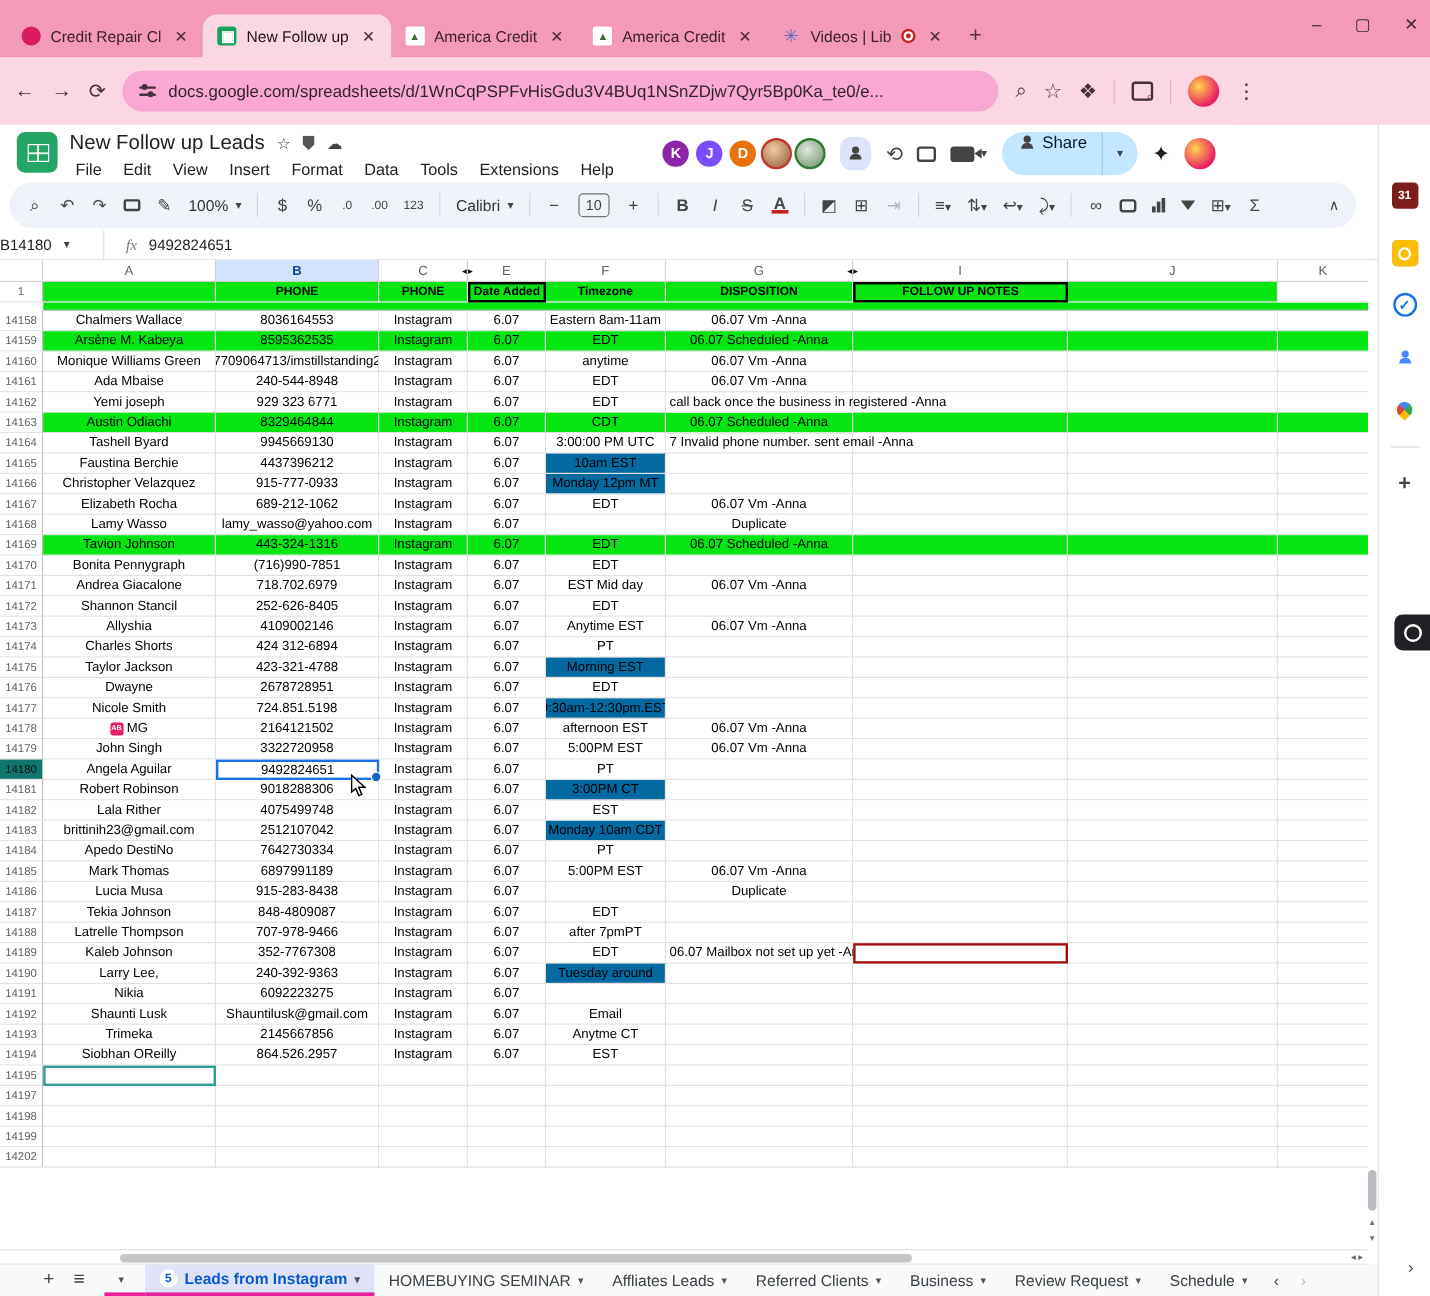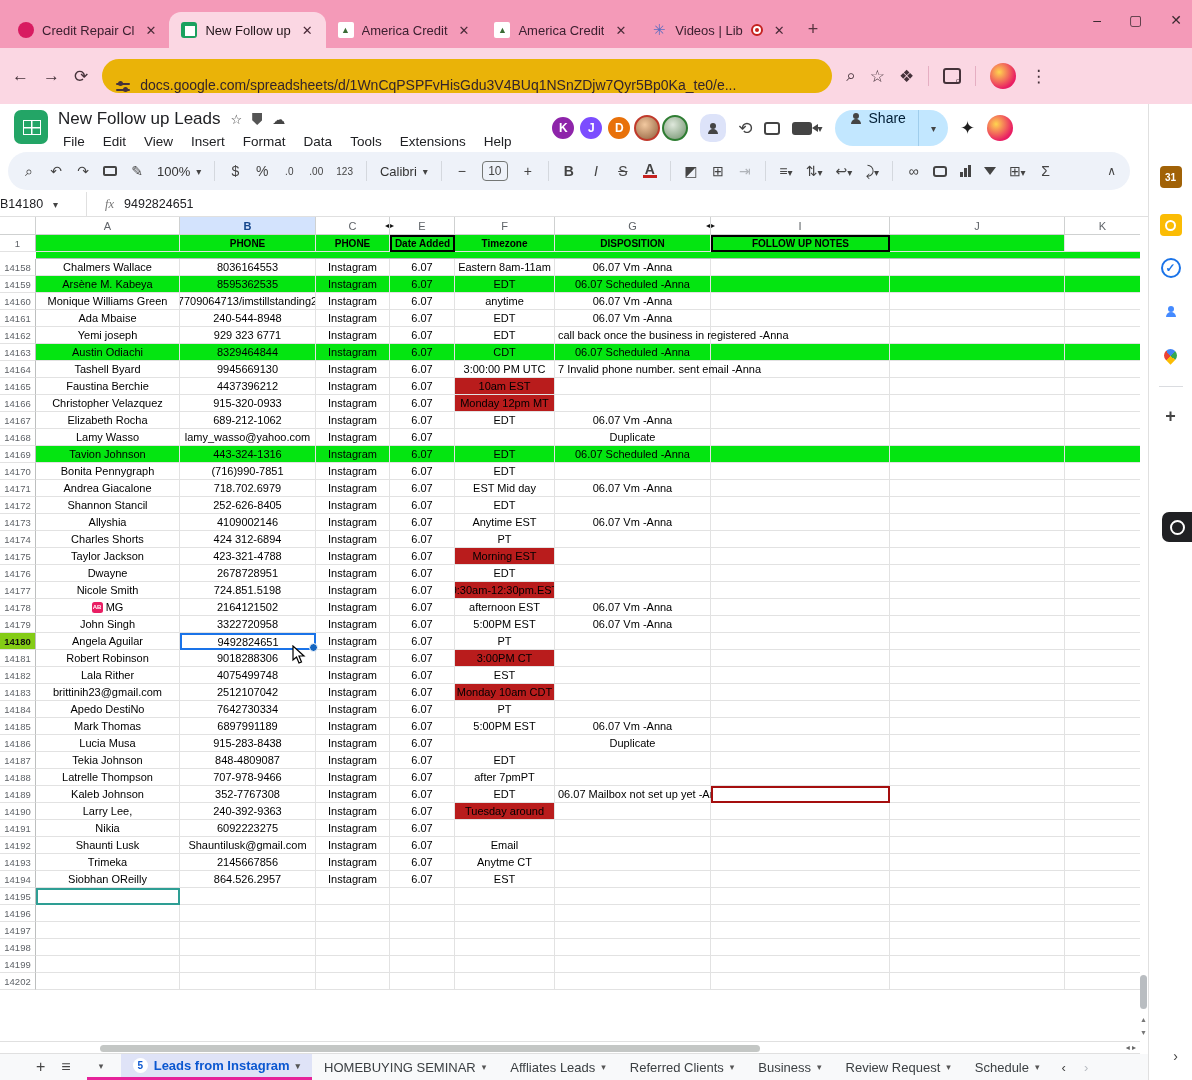--- a/index.html
+++ b/index.html
@@ -21,21 +21,21 @@
   .fav-doc{background:#fff;color:#3a6b35;border-radius:2px}
   .fav-flower{background:transparent;color:#5c6bc0;font-size:15px}
   .recdot{width:12px;height:12px;border-radius:50%;background:#fff;border:2px solid #c5221f;position:relative;flex:none}
   .recdot:after{content:"";position:absolute;left:2px;top:2px;width:4px;height:4px;border-radius:50%;background:#c5221f}
   .newtab{font-size:18px;color:#57333f;margin:0 0 8px 10px}
   #winctl{position:absolute;right:10px;top:12px;display:flex;gap:28px;color:#3b2a30;font-size:14px}
 
   
   #navbar{position:absolute;top:48px;left:0;width:1192px;height:56px;background:#fbd7e3;display:flex;align-items:center;padding:0 12px;gap:14px}
   .navic{font-size:17px;color:#45323a}
-  #urlpill{height:34px;flex:1;max-width:730px;background:#eab308;border-radius:17px;display:flex;align-items:flex-end;padding:0 14px;gap:10px;color:#33232b;font-size:14px}
+  #urlpill{height:34px;flex:1;max-width:730px;background:#f9a8d4;border-radius:17px;display:flex;align-items:center;padding:0 14px;gap:10px;color:#33232b;font-size:14px}
   #urlpill .tune{width:14px;height:12px;position:relative}
   .tune:before,.tune:after{content:"";position:absolute;left:0;right:0;height:2px;background:#45323a;border-radius:2px}
   .tune:before{top:2px}.tune:after{top:8px}
   .tune i{position:absolute;width:5px;height:5px;border-radius:50%;background:#45323a}
   .tune i.a{left:2px;top:0}.tune i.b{right:2px;top:6px}
   #urltext{white-space:nowrap;overflow:hidden}
   .avatar-sm{width:26px;height:26px;border-radius:50%;background:radial-gradient(circle at 35% 35%,#ffd54f,#e91e63 70%);flex:none}
   .sidesearch{width:18px;height:16px;border:2px solid #45323a;border-radius:3px;position:relative}
   .sidesearch:after{content:"⌕";position:absolute;right:-2px;bottom:-5px;font-size:11px;color:#45323a}
   .pipe{width:1px;height:20px;background:#e5aec2}
@@ -88,27 +88,27 @@
   
   #grid{position:absolute;top:217px;left:0;width:1140px}
   .hrow{display:flex;height:18px}
   .hc{border-right:1px solid #cfd1d1;border-bottom:1px solid #cfd1d1;background:#fff;color:#5f6368;font-size:11px;display:flex;align-items:center;justify-content:center;position:relative}
   .hc.bsel{background:#d3e3fd;color:#13458c;font-weight:bold}
   .colarrL{position:absolute;right:0;font-size:8px;color:#111}
   .colarrR{position:absolute;left:0;font-size:8px;color:#111}
   .grow{display:flex;height:17px}
   .c{border-right:1px solid #e2e2e2;border-bottom:1px solid #e2e2e2;background:#fff;font-size:11px;color:#000;display:flex;align-items:center;justify-content:center;white-space:nowrap;overflow:hidden}
   .rn{width:36px;flex:none;font-size:9.5px;color:#5f6368;background:#fff;border-right:1px solid #bdbfbf;border-bottom:1px solid #e2e2e2;display:flex;align-items:center;justify-content:center}
-  .rn.rnsel{background:#84cc16;color:#111;font-weight:bold}
+  .rn.rnsel{background:#0f766e;color:#111;font-weight:normal}
   .w-a{width:144px}.w-b{width:136px}.w-c{width:74px}.w-e{width:65px}.w-f{width:100px}.w-g{width:156px}.w-i{width:179px}.w-j{width:175px}.w-k{width:75px;border-right:none}
   .hdr1 .c{background:#04e511;font-weight:bold;font-size:10px}
   .hdr1 .c.white{background:#fff}
   .blackbox{border:2px solid #000 !important}
   .rg .c{background:#04e511}
-  .fp{background:#b91c1c}
+  .fp{background:#0369a1}
   .gl{justify-content:flex-start;padding-left:3px;overflow:visible;position:relative;z-index:1;background:transparent}
   .sel{border:2px solid #1a73e8 !important;position:relative;z-index:2;overflow:visible}
   .sel:after{content:"";position:absolute;right:-4px;bottom:-4px;width:7px;height:7px;border-radius:50%;background:#1565c0;border:1px solid #fff}
   .ired{border:2px solid #a50e0e !important;z-index:1}
   .ateal{border:2px solid #2e9e94 !important;z-index:1}
   #sliver{height:7px;background:#04e511;border-bottom:1px solid #b9bcbc;margin-left:36px;width:1104px}
   .abadge{display:inline-flex;align-items:center;justify-content:center;width:11px;height:11px;border-radius:2.5px;background:#e91e63;color:#fff;font-size:6px;font-weight:bold;margin-right:3px;flex:none}
 
   
   #vscroll{position:absolute;right:45px;top:975px;width:7px;height:34px;background:#b9bdc1;border-radius:4px}
@@ -124,21 +124,21 @@
   .stab .dd{font-size:9px;color:#555}
   .stab.active{background:#dfe3f7;color:#0b57d0;font-weight:bold;border-bottom:3px solid #e6239a}
   .stab.stub{border-bottom:3px solid #e6239a;min-width:34px}
   .badge5{width:15px;height:15px;border-radius:50%;background:#fff;color:#0b57d0;font-size:10px;font-weight:bold;display:flex;align-items:center;justify-content:center}
   .snav{color:#444;font-size:13px;padding:0 8px}
   .snav.dim{color:#b8bcc2}
 
   
   #sidepanel{position:absolute;right:0;top:104px;width:44px;height:976px;background:#fff;border-left:1px solid #e0e0e0}
   .spic{width:22px;height:22px;margin:0 auto;display:flex;align-items:center;justify-content:center;border-radius:4px;color:#fff;font-size:10px;font-weight:bold}
-  .sp-cal{background:#a16207;margin-top:62px}
+  .sp-cal{background:#7f1d1d;margin-top:48px}
   .sp-keep{background:#fbbc04;margin-top:26px;position:relative}
   .sp-keep:after{content:"";width:7px;height:7px;border-radius:50%;border:2px solid #fff;position:absolute}
   .sp-tasks{background:#fff;margin-top:22px;color:#1a73e8;border:2.5px solid #1a73e8;border-radius:50%;font-size:12px;width:20px;height:20px}
   .sp-contacts{background:#fff;margin-top:22px}
   .sp-maps{margin-top:22px;background:#fff;position:relative}
   .pin{width:13px;height:13px;border-radius:50% 50% 50% 0;transform:rotate(-45deg);background:conic-gradient(#4285f4 0 25%,#34a853 0 50%,#fbbc04 0 75%,#ea4335 0);position:relative}
   .spdiv{width:24px;height:1px;background:#dadce0;margin:20px auto 0}
   .sp-add{color:#444;font-size:18px;margin-top:18px;background:#fff}
   #recwidget{position:absolute;right:0;top:512px;width:30px;height:30px;background:#202124;border-radius:7px 0 0 7px;display:flex;align-items:center;justify-content:center}
   #recwidget i{width:15px;height:15px;border:2.5px solid #fff;border-radius:50%;display:block}
@@ -433,21 +433,21 @@
         <div class="c w-e">6.07</div>
         <div class="c w-f fp">10am EST</div>
         <div class="c w-g"></div>
         <div class="c w-i"></div>
         <div class="c w-j"></div>
         <div class="c w-k"></div>
       </div>
       <div class="grow">
         <div class="rn">14166</div>
         <div class="c w-a">Christopher Velazquez</div>
-        <div class="c w-b">915-320-0933</div>
+        <div class="c w-b">915-777-0933</div>
         <div class="c w-c">Instagram</div>
         <div class="c w-e">6.07</div>
         <div class="c w-f fp">Monday 12pm MT</div>
         <div class="c w-g"></div>
         <div class="c w-i"></div>
         <div class="c w-j"></div>
         <div class="c w-k"></div>
       </div>
       <div class="grow">
         <div class="rn">14167</div>
@@ -781,32 +781,20 @@
         <div class="c w-e">6.07</div>
         <div class="c w-f">EST</div>
         <div class="c w-g"></div>
         <div class="c w-i"></div>
         <div class="c w-j"></div>
         <div class="c w-k"></div>
       </div>
       <div class="grow">
         <div class="rn">14195</div>
         <div class="c w-a ateal"></div>
-        <div class="c w-b"></div>
-        <div class="c w-c"></div>
-        <div class="c w-e"></div>
-        <div class="c w-f"></div>
-        <div class="c w-g"></div>
-        <div class="c w-i"></div>
-        <div class="c w-j"></div>
-        <div class="c w-k"></div>
-      </div>
-      <div class="grow">
-        <div class="rn">14196</div>
-        <div class="c w-a"></div>
         <div class="c w-b"></div>
         <div class="c w-c"></div>
         <div class="c w-e"></div>
         <div class="c w-f"></div>
         <div class="c w-g"></div>
         <div class="c w-i"></div>
         <div class="c w-j"></div>
         <div class="c w-k"></div>
       </div>
       <div class="grow">

